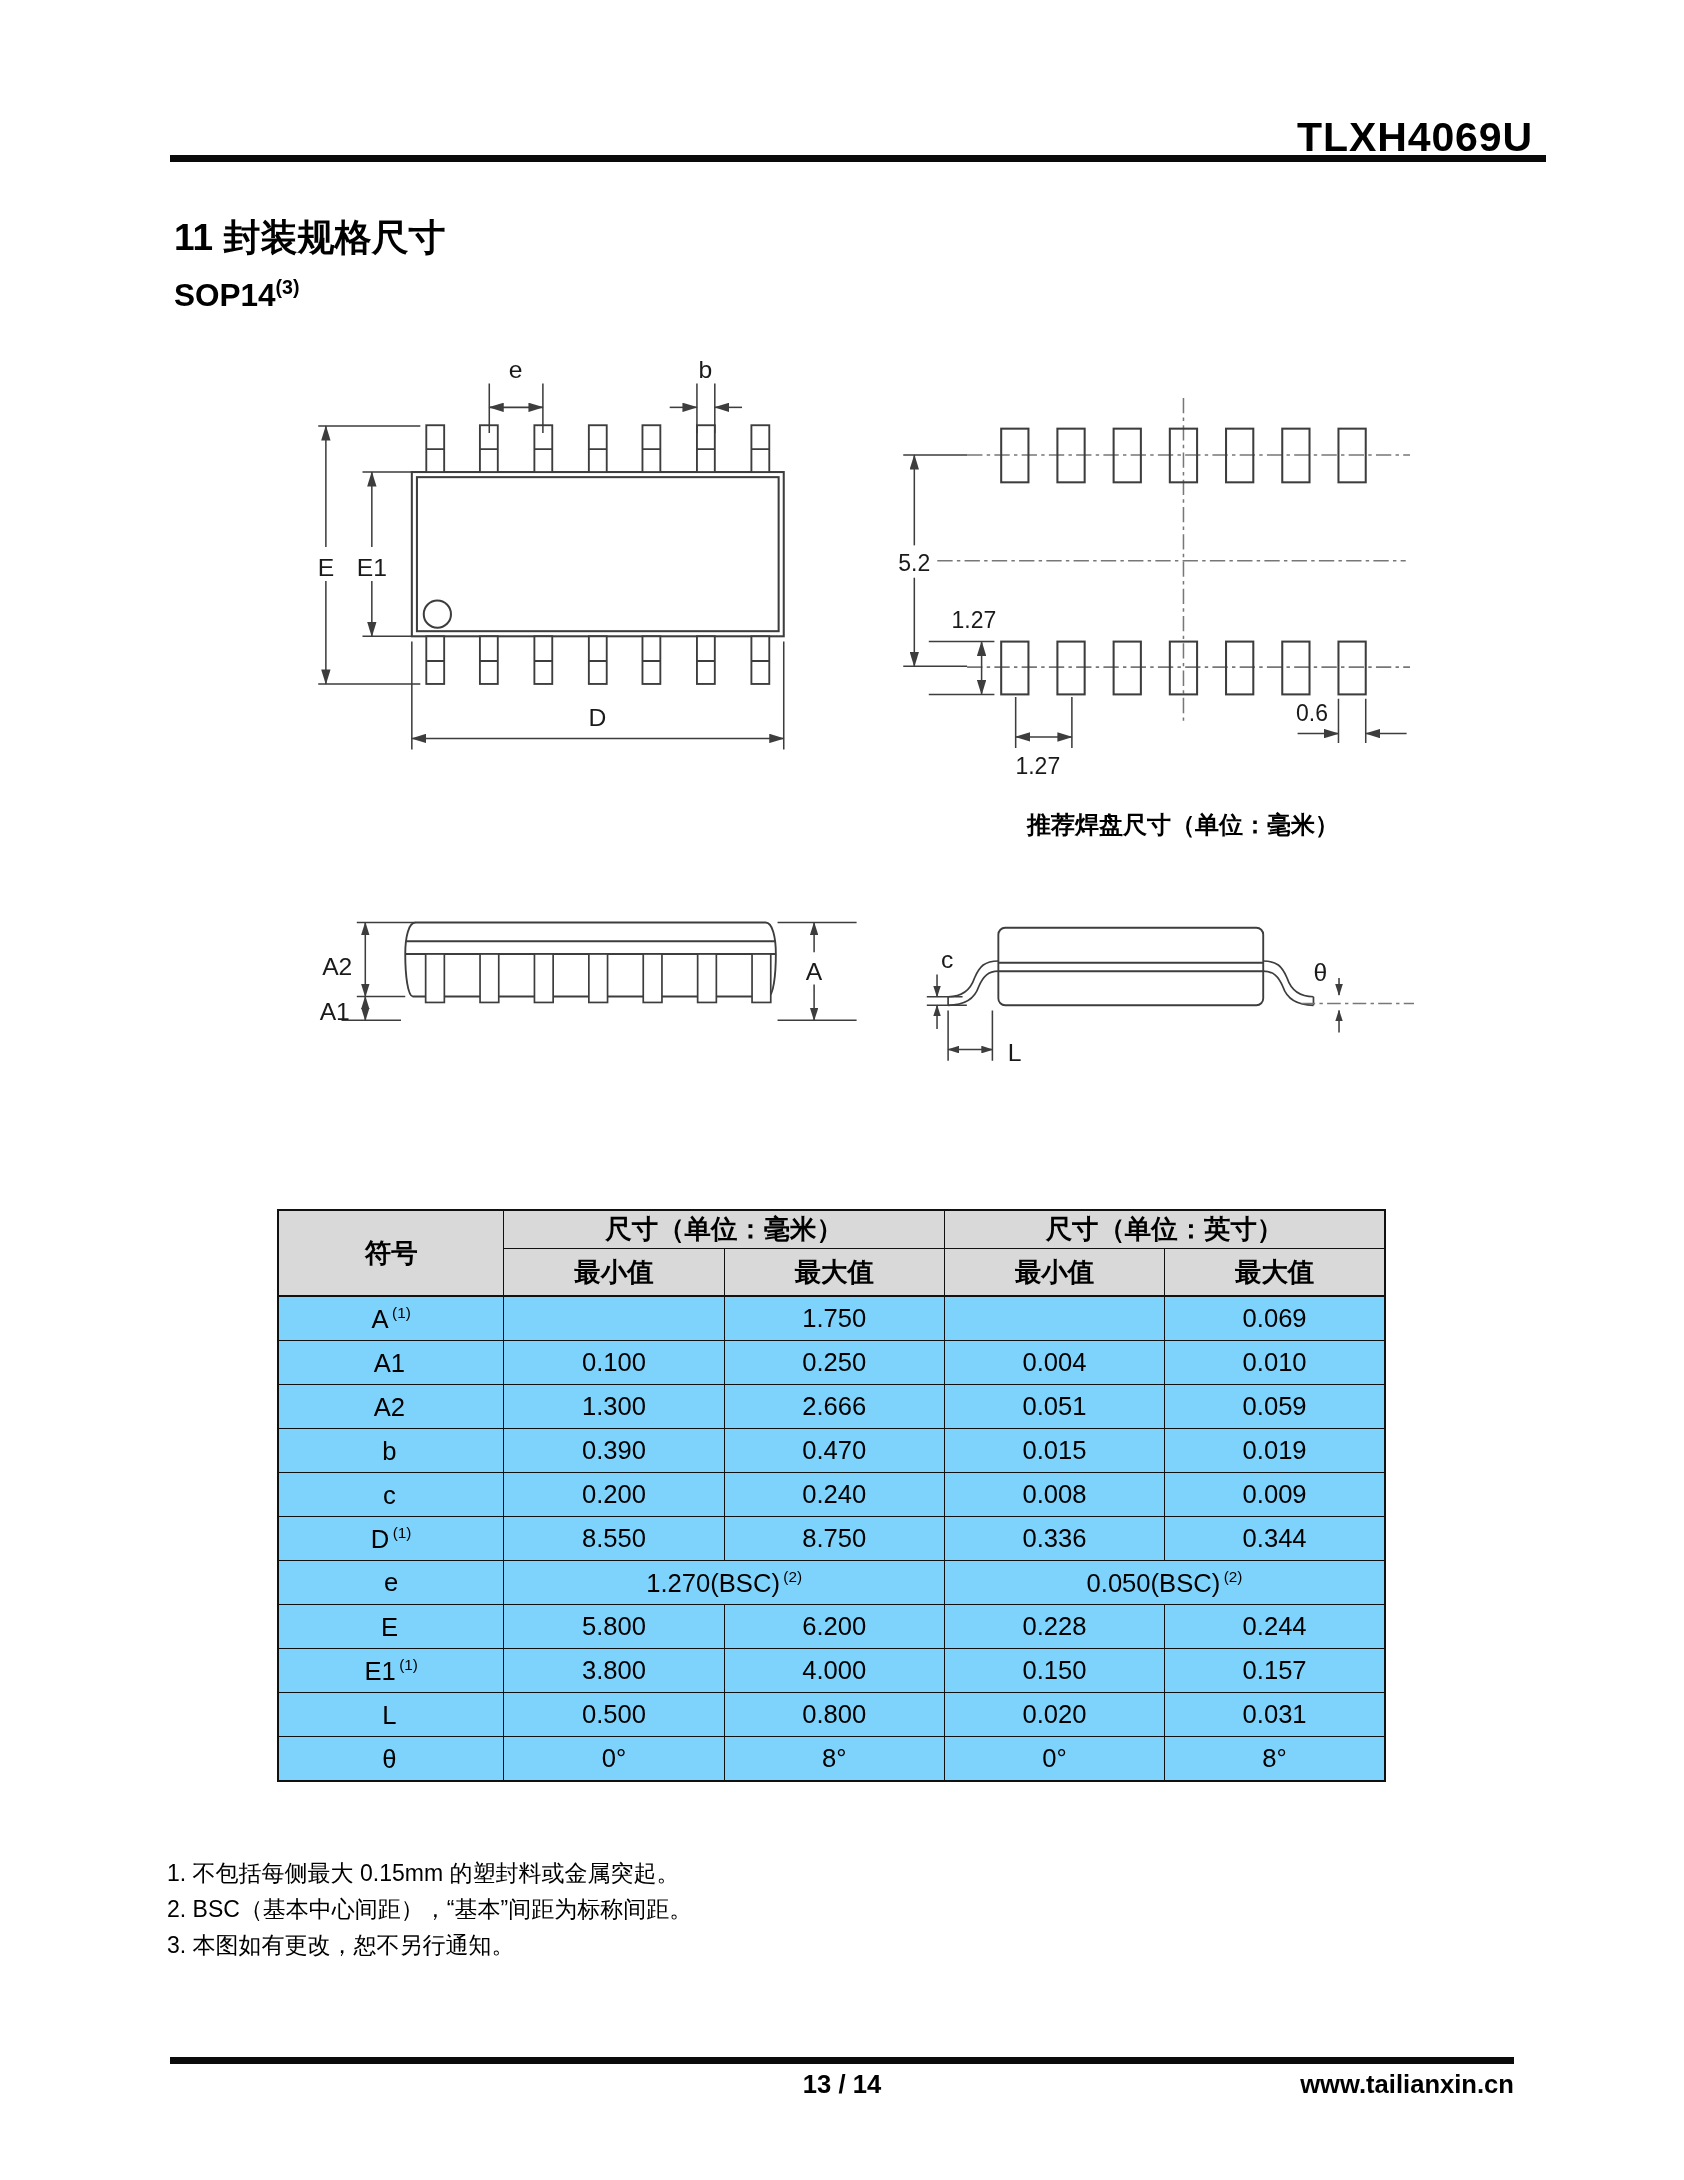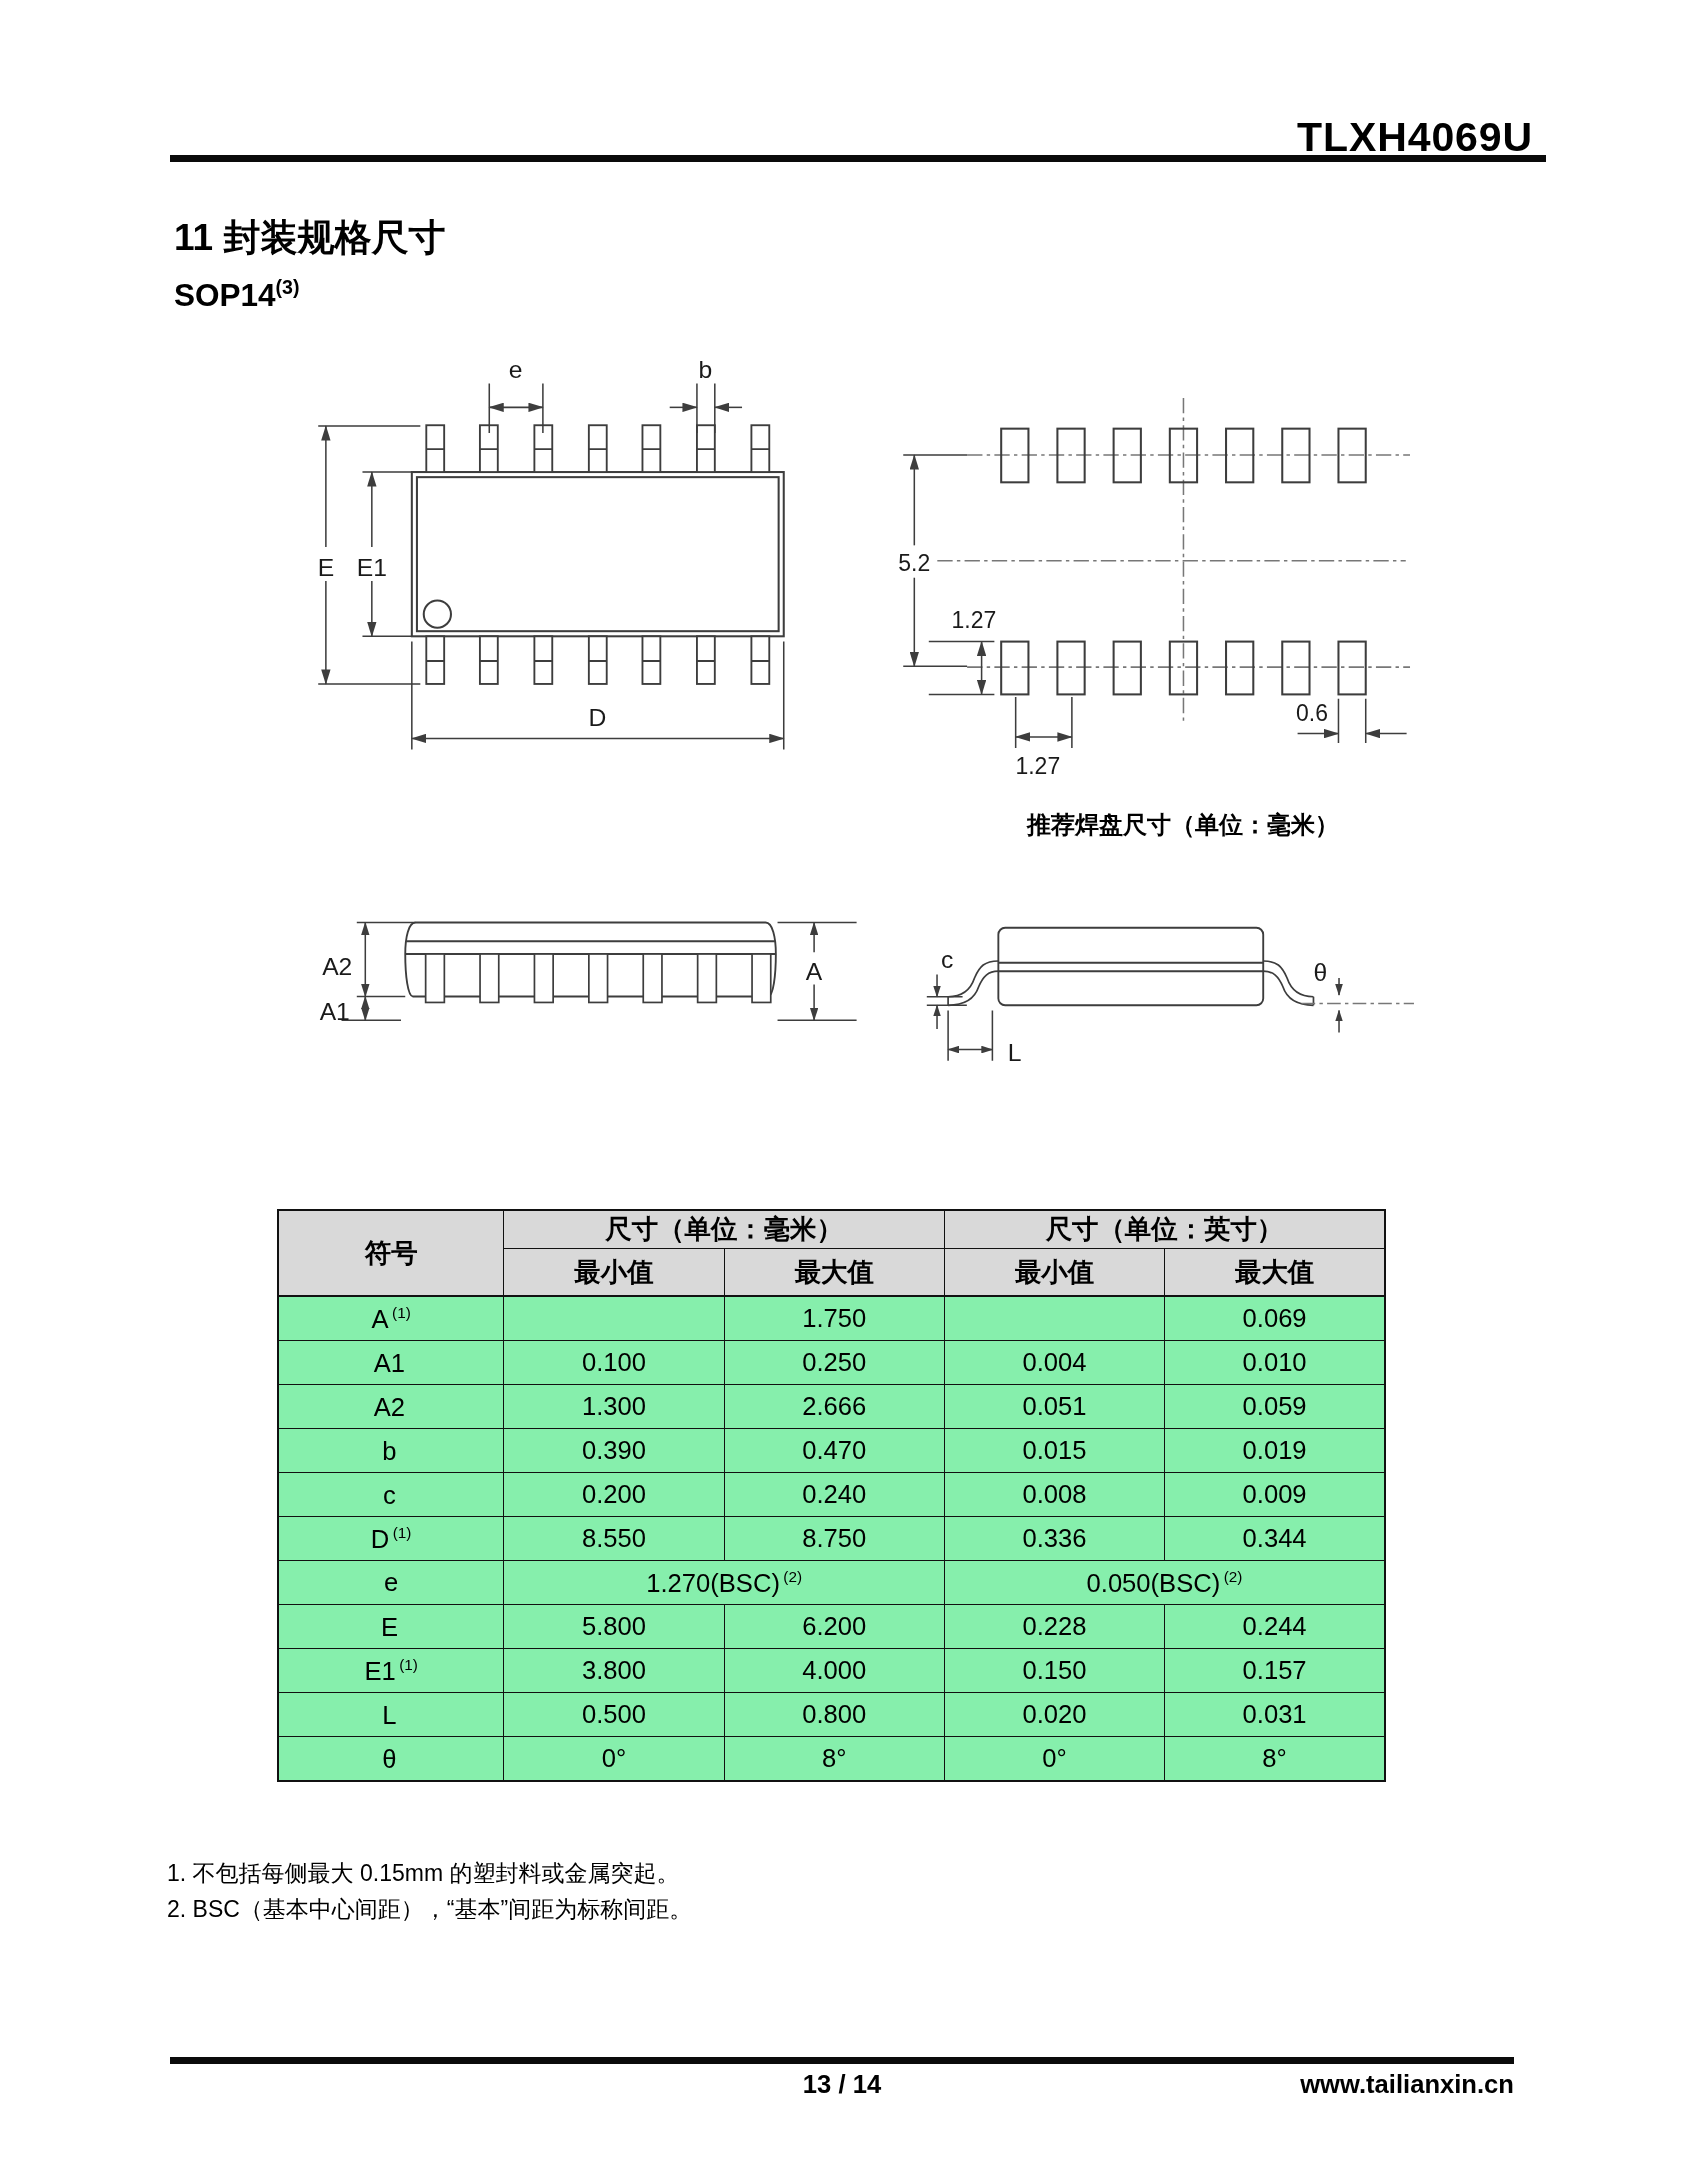--- a/index.html
+++ b/index.html
@@ -25,21 +25,21 @@
     border-collapse:collapse;table-layout:fixed;
     font-size:25.6px;
   }
   table.dim th, table.dim td{
     border:1.7px solid #111;text-align:center;vertical-align:middle;padding:0;
   }
   table.dim{border:2.6px solid #111;}
   table.dim thead th{background:#d9d9d9;font-weight:bold;font-size:26.4px;}
   tr.grouprow th{height:37px;}
   tr.subrow th{height:46px;}
-  table.dim tbody td{height:43px;background:#86efac;}
+  table.dim tbody td{height:43px;background:#7dd3fc;}
   table.dim tbody tr:first-child td{border-top:2.6px solid #111;}
   .tsup{font-size:15.3px;vertical-align:super;margin-left:3.4px;}
   
   .notes{left:149px;top:1855px;font-size:24px;}
   .notes .note-title{margin-bottom:15.3px;}
   .notes .note-item{margin-left:18px;line-height:36px;font-size:23px;}
   
   .footer-rule{left:170px;top:2057px;width:1344px;height:6.8px;background:#0a0a0a;}
   .footer-bar{left:170px;top:2070px;width:1344px;height:34px;font-size:25.6px;font-weight:bold;}
   .page-number{position:absolute;left:0;width:100%;text-align:center;}
@@ -339,20 +339,21 @@
         <td>8°</td>
         <td>0°</td>
         <td>8°</td>
       </tr>
     </tbody>
   </table>
 
   <div class="abs notes">
     <div class="note-item">1. 不包括每侧最大 0.15mm 的塑封料或金属突起。</div>
     <div class="note-item">2. BSC（基本中心间距），“基本”间距为标称间距。</div>
+    <div class="note-item">3. 本图如有更改，恕不另行通知。</div>
   </div>
 
   <div class="abs footer-rule"></div>
   <div class="abs footer-bar">
     <div class="page-number">13 / 14</div>
     <div class="website">www.tailianxin.cn</div>
   </div>
 
 </div>
 

